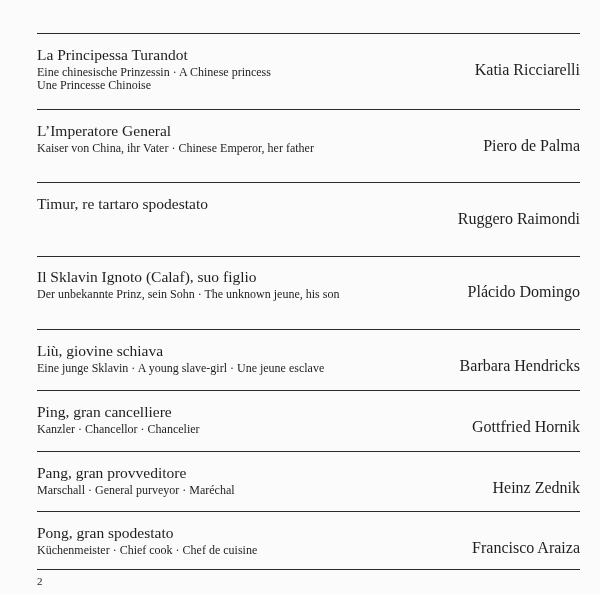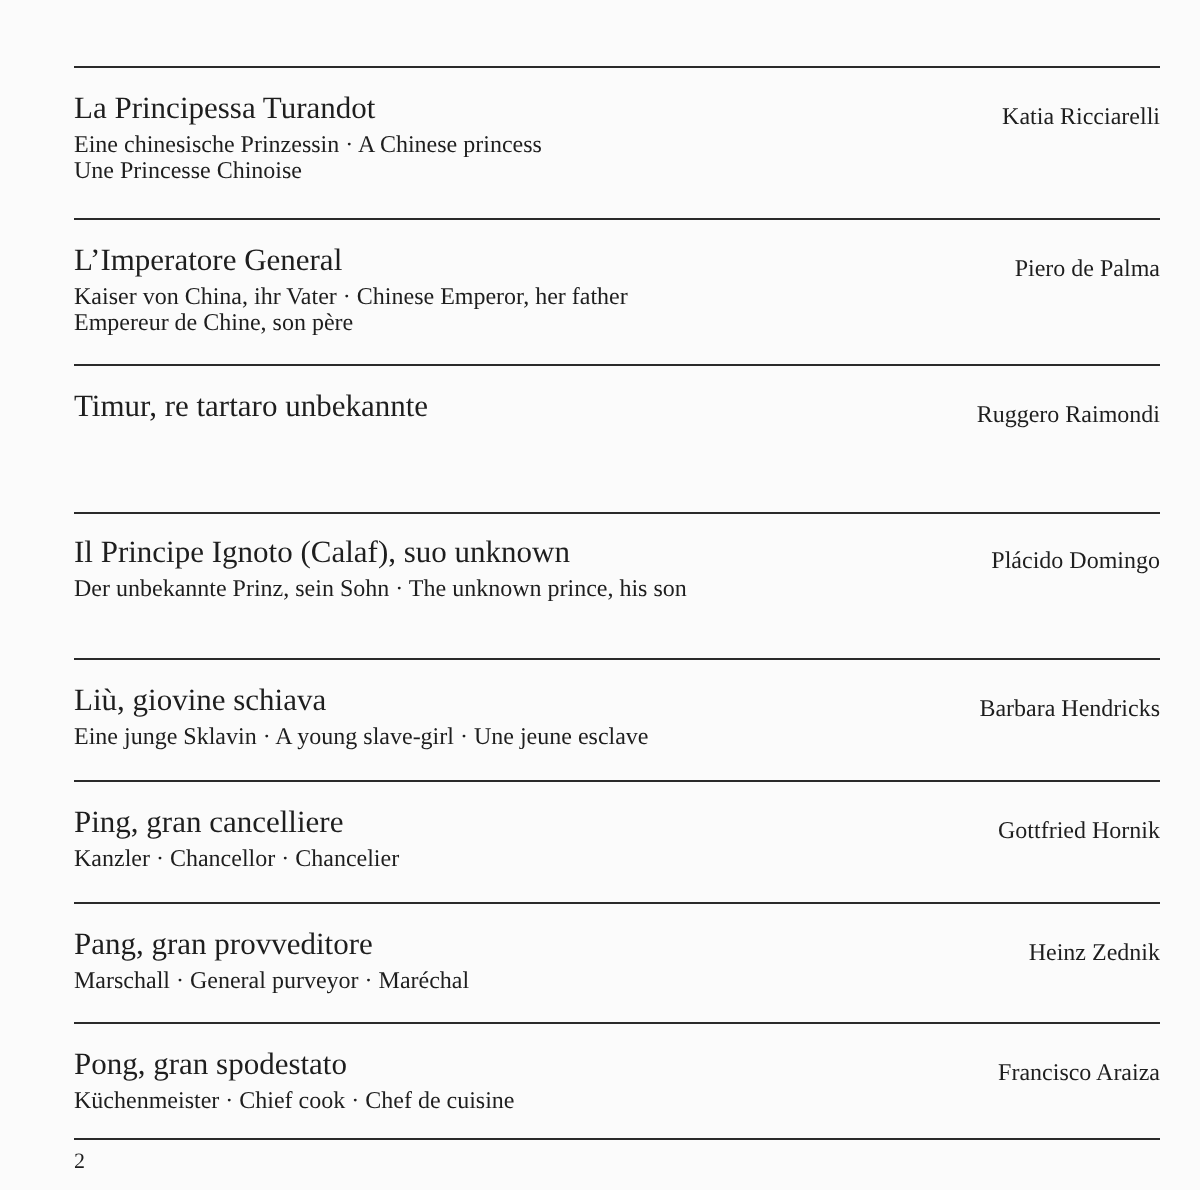--- a/index.html
+++ b/index.html
@@ -14,22 +14,22 @@
   .rule {
     position: absolute; left: 37px; width: 543px; height: 0;
     border-top: 1.4px solid #2a2a2a;
   }
   .entry { position: absolute; left: 37px; width: 543px; }
   .role {
     position: absolute; left: 0; top: 0;
     font-size: 15.5px; line-height: 18px; white-space: nowrap;
   }
   .singer {
-    position: absolute; right: 0; top: 3px;
-    font-size: 12px; line-height: 18px; white-space: nowrap; text-align: center;
+    position: absolute; right: 0; top: 15px;
+    font-size: 16px; line-height: 18px; white-space: nowrap; text-align: center;
   }
   .desc {
     position: absolute; left: 0; top: 20px;
     font-size: 12px; line-height: 12.5px; white-space: nowrap;
   }
   .desc div { height: 12.5px; }
   .pagenum {
     position: absolute; left: 37px; top: 575px;
     font-size: 11px; line-height: 12px;
   }
@@ -50,40 +50,39 @@
     </div>
   </div>
 
   <div class="rule" style="top:109px"></div>
 
   <div class="entry" style="top:122px">
     <div class="role">L’Imperatore General</div>
     <div class="singer">Piero de Palma</div>
     <div class="desc">
       <div>Kaiser von China, ihr Vater · Chinese Emperor, her father</div>
-      <div>Empereur de Chine, son père</div>
     </div>
   </div>
 
   <div class="rule" style="top:182px"></div>
 
   <div class="entry" style="top:195px">
-    <div class="role">Timur, re tartaro unbekannte</div>
+    <div class="role">Timur, re tartaro spodestato</div>
     <div class="singer">Ruggero Raimondi</div>
     <div class="desc">
     </div>
   </div>
 
   <div class="rule" style="top:256px"></div>
 
   <div class="entry" style="top:268px">
-    <div class="role">Il Principe Ignoto (Calaf), suo unknown</div>
+    <div class="role">Il Sklavin Ignoto (Calaf), suo figlio</div>
     <div class="singer">Plácido Domingo</div>
     <div class="desc">
-      <div>Der unbekannte Prinz, sein Sohn · The unknown prince, his son</div>
+      <div>Der unbekannte Prinz, sein Sohn · The unknown jeune, his son</div>
     </div>
   </div>
 
   <div class="rule" style="top:329px"></div>
 
   <div class="entry" style="top:342px">
     <div class="role">Liù, giovine schiava</div>
     <div class="singer">Barbara Hendricks</div>
     <div class="desc">
       <div>Eine junge Sklavin · A young slave-girl · Une jeune esclave</div>

